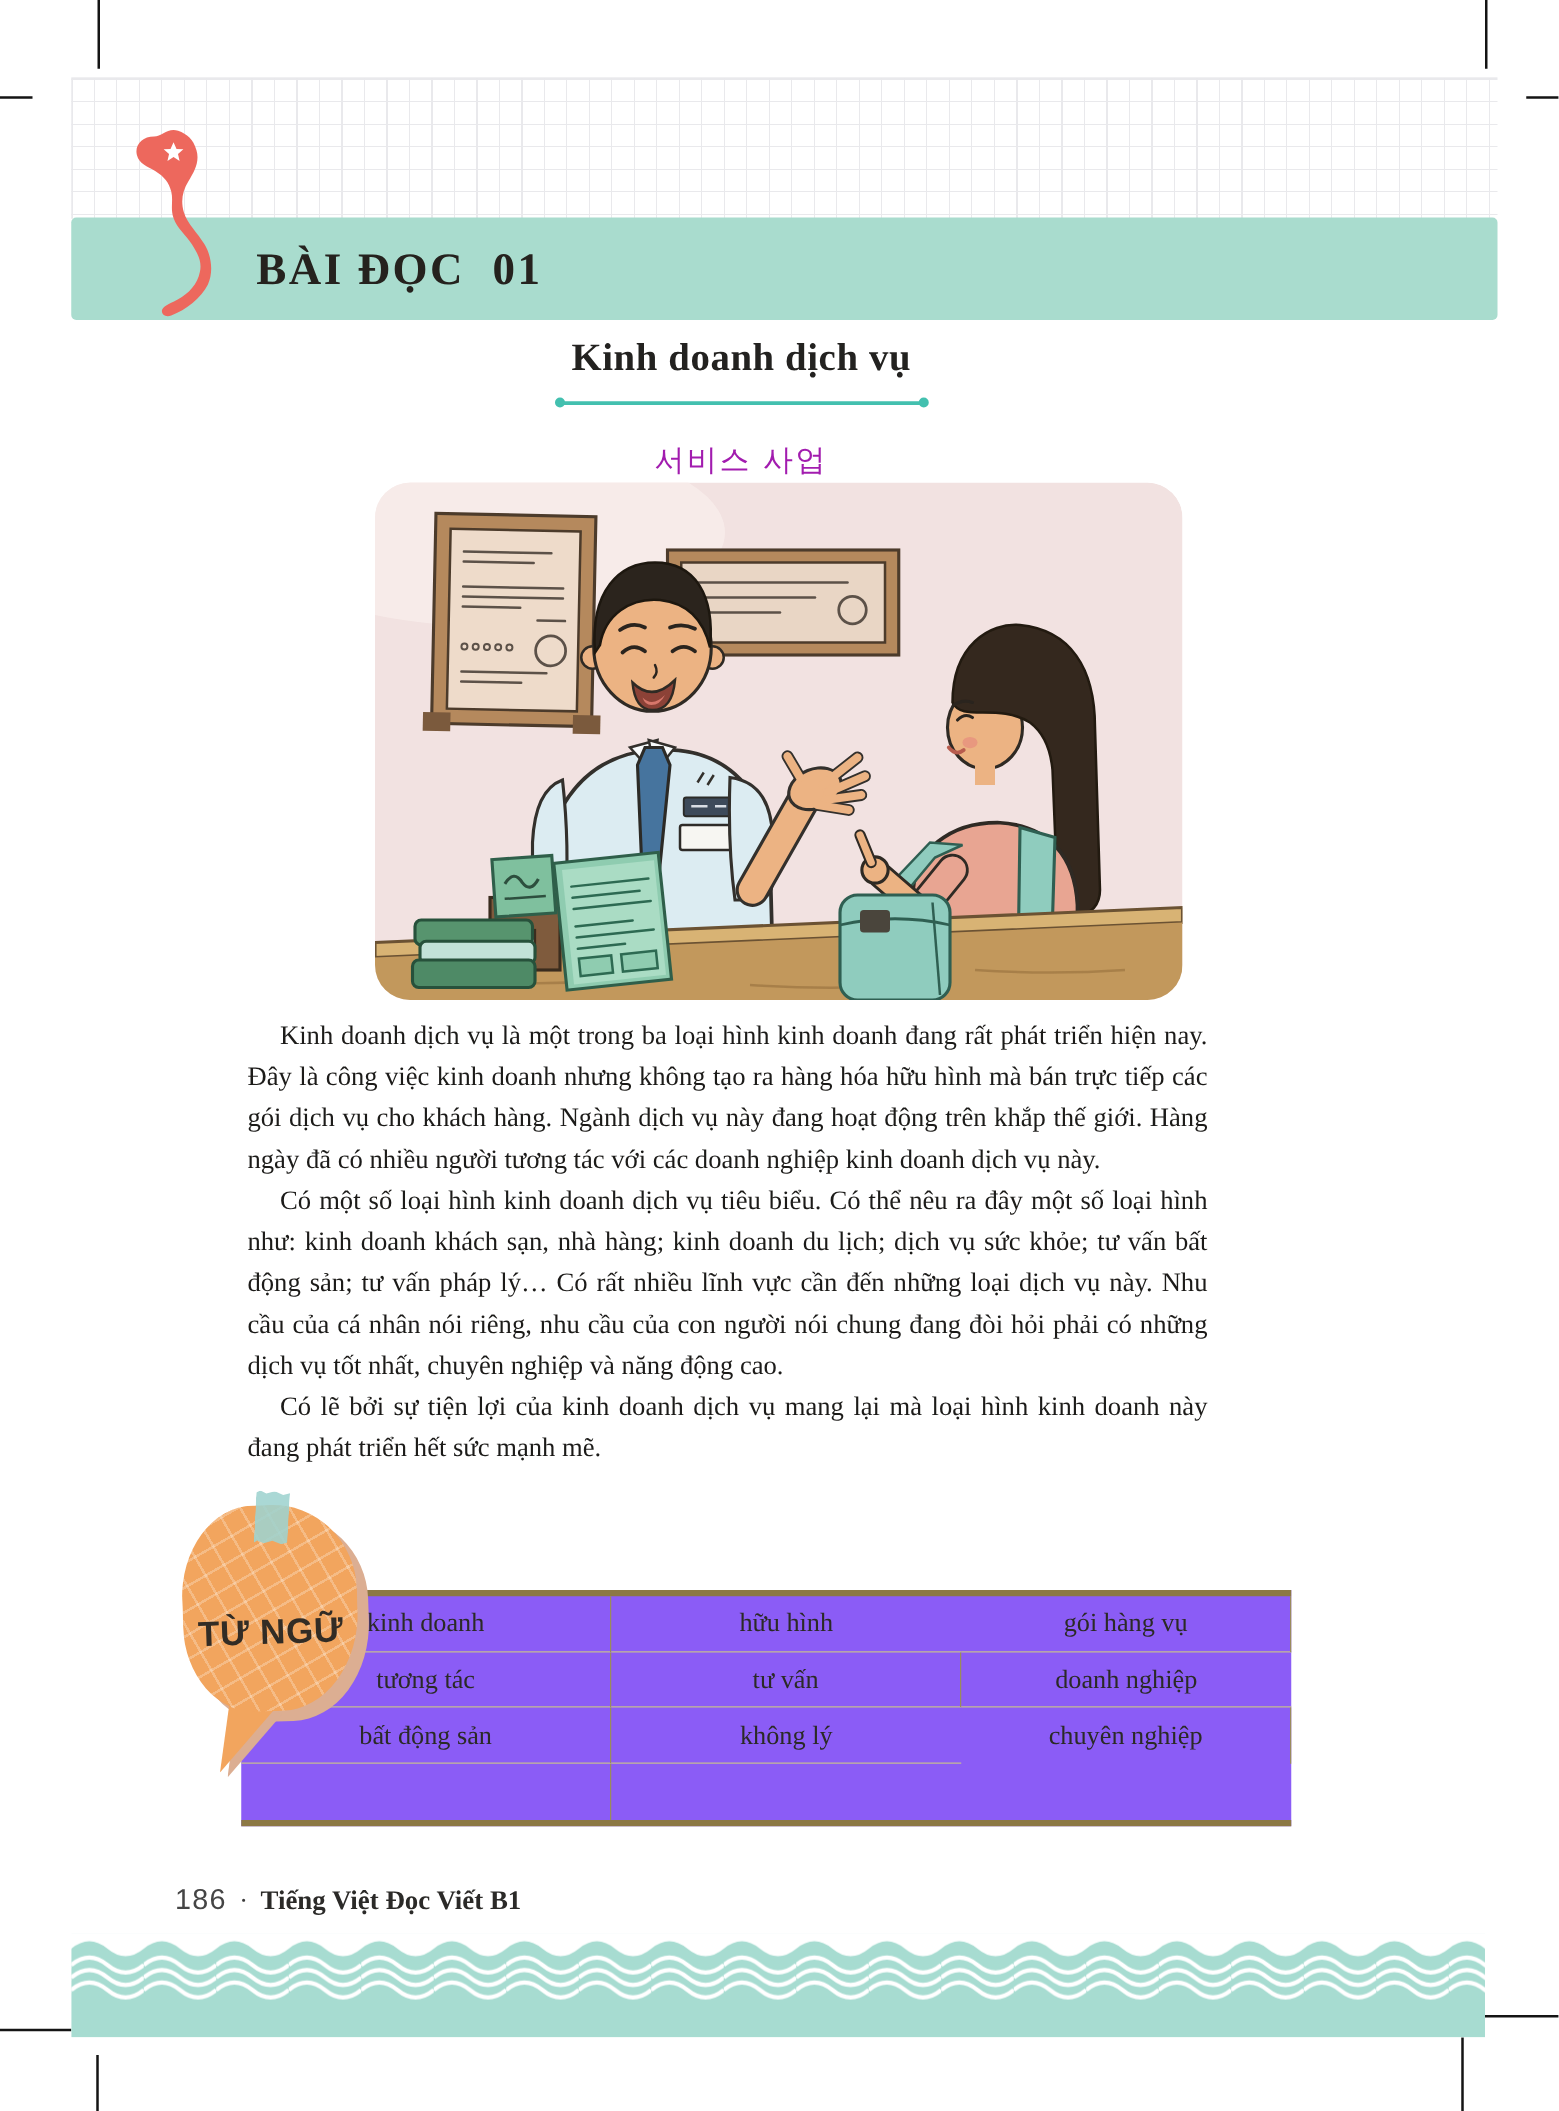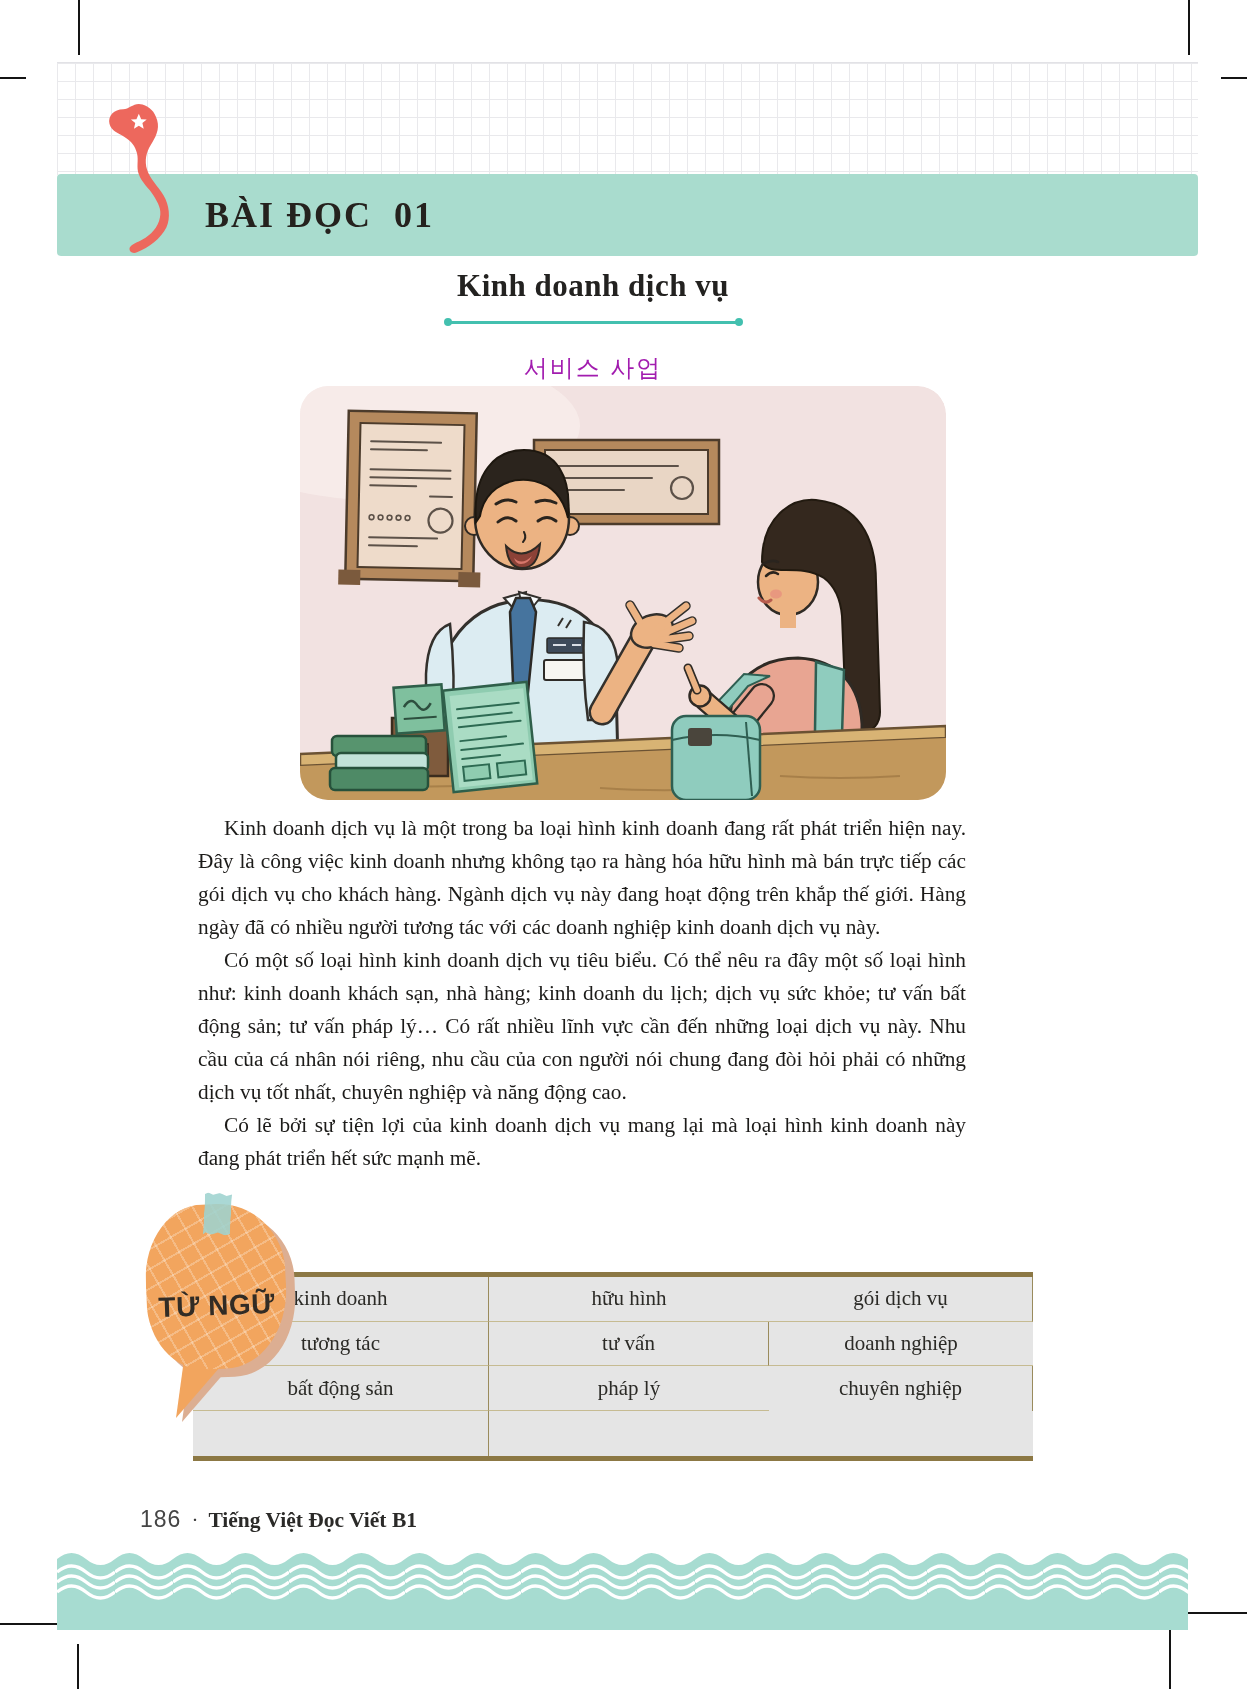--- a/index.html
+++ b/index.html
@@ -59,21 +59,21 @@
   .blob-tail-shadow{position:absolute;left:36px;top:160px;width:44px;height:58px;background:#dcae92;
     clip-path:polygon(0 100%,18% 0,100% 12%);}
   .blob-tail{position:absolute;left:30px;top:156px;width:44px;height:58px;background:#f2a55e;
     clip-path:polygon(0 100%,18% 0,100% 12%);}
   .tape{position:absolute;left:58px;top:-11px;width:27px;height:42px;background:rgba(158,211,207,.88);
     transform:rotate(3deg);
     clip-path:polygon(0 4%,12% 0,30% 5%,55% 0,80% 6%,100% 2%,100% 96%,82% 100%,55% 94%,30% 100%,10% 95%,0 100%);}
 
   
   .vocab-table{position:absolute;left:193px;top:1272px;width:840px;box-sizing:border-box;
-    background:#e5e5e5;border-top:5px solid #8c7844;border-bottom:5px solid #8c7844;
+    background:#8b5cf6;border-top:5px solid #8c7844;border-bottom:5px solid #8c7844;
     display:grid;grid-template-columns:296px 280px 264px;grid-template-rows:repeat(4,44.7px);font-family:Liberation Serif, serif;}
   .vcell{display:flex;align-items:center;justify-content:center;
     font-size:21px;color:#2b2a26;border-right:1.5px solid #9a8b5c;border-bottom:1px solid #c6bb92;}
   .vcell.lastcol{border-right:none;}
   .vcell.lastrow{border-bottom:none;}
 
   
   .footer{position:absolute;left:140px;top:1506px;display:flex;align-items:baseline;}
   .footer .pageno{font-family:Liberation Sans, sans-serif;font-size:23px;color:#454545;letter-spacing:1px;}
   .footer .sep{margin:0 10px;font-size:21px;color:#3a3a3a;}
@@ -294,26 +294,26 @@
     <div class="blob-tail"></div>
     <div class="blob">
       <span>TỪ NGỮ</span>
     </div>
     <div class="tape"></div>
   </div>
 
   <div class="vocab-table">
     <div class="vcell">kinh doanh</div>
     <div class="vcell lastcol">hữu hình</div>
-    <div class="vcell">gói dịch vụ</div>
+    <div class="vcell">gói hàng vụ</div>
     <div class="vcell">tương tác</div>
     <div class="vcell">tư vấn</div>
     <div class="vcell lastcol">doanh nghiệp</div>
     <div class="vcell">bất động sản</div>
-    <div class="vcell lastcol">pháp lý</div>
+    <div class="vcell lastcol">không lý</div>
     <div class="vcell lastrow">chuyên nghiệp</div>
     <div class="vcell lastrow"></div>
     <div class="vcell lastcol lastrow"></div>
   </div>
 
   <div class="footer">
     <span class="pageno">186</span>
     <span class="sep">·</span>
     <span class="book">Tiếng Việt Đọc Viết B1</span>
   </div>

